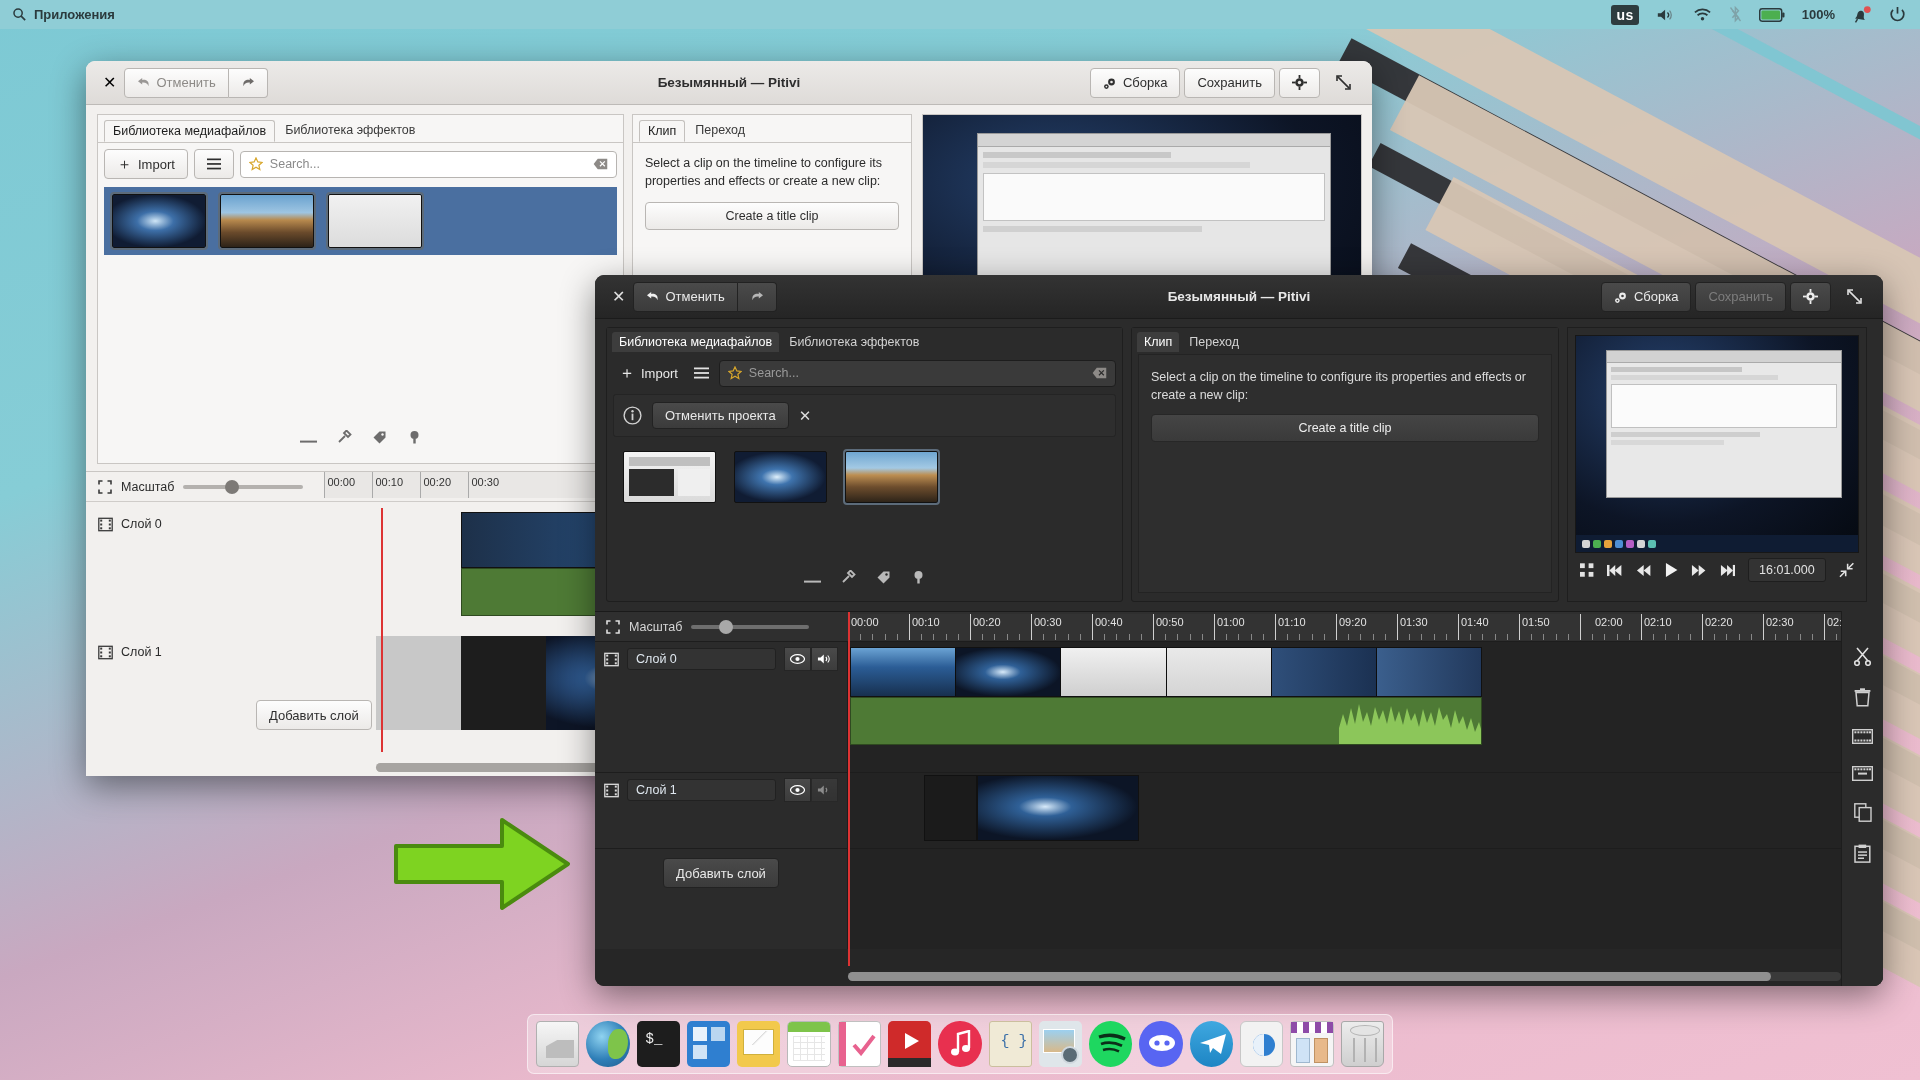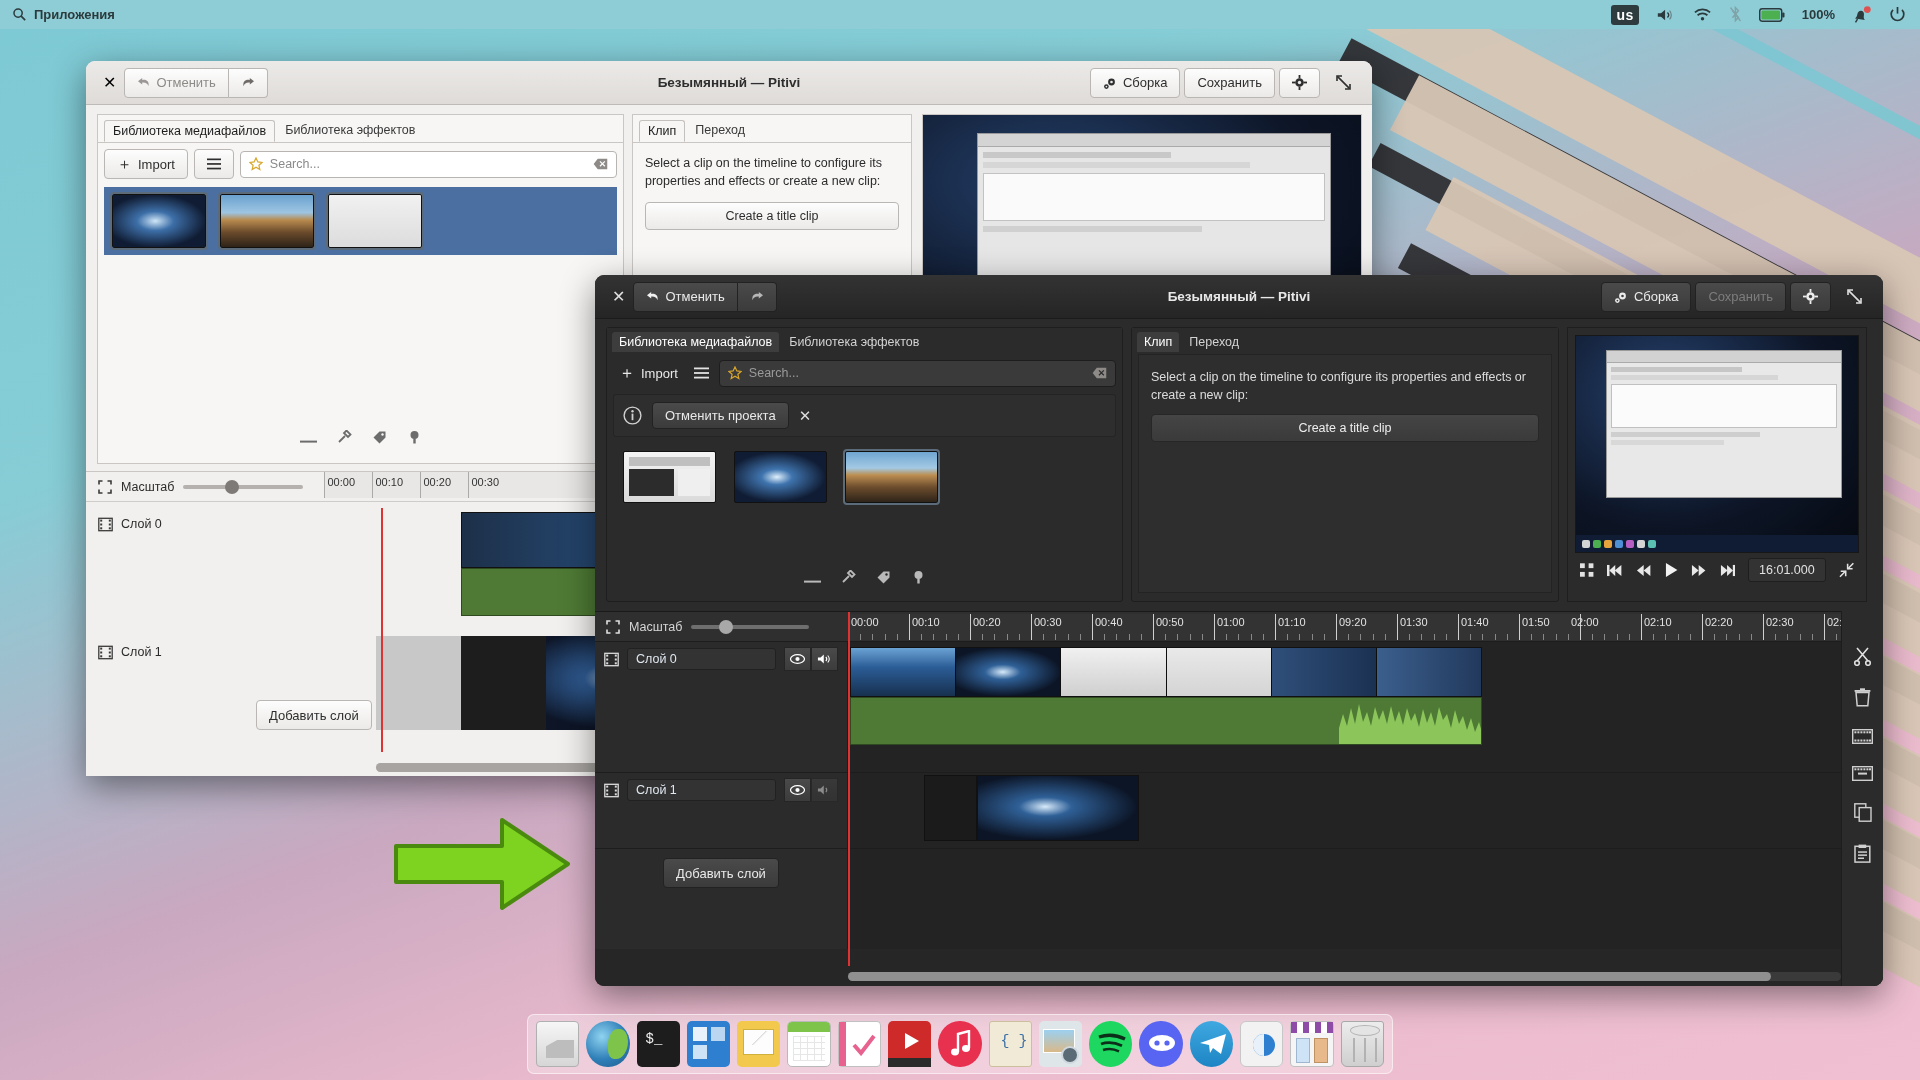--- a/index.html
+++ b/index.html
@@ -733,21 +733,21 @@
           <div class="minor" style="left: 634.4px;"></div>
           <div class="minor" style="left: 646.6px;"></div>
           <div class="minor" style="left: 658.8px;"></div>
           <div class="major" style="left: 671px;"></div>
           <span class="lbl" style="left: 674px;">01:50</span>
           <div class="minor" style="left: 683.2px;"></div>
           <div class="minor" style="left: 695.4px;"></div>
           <div class="minor" style="left: 707.6px;"></div>
           <div class="minor" style="left: 719.8px;"></div>
           <div class="major" style="left: 732px;"></div>
-          <span class="lbl" style="left: 723px;">02:00</span>
+          <span class="lbl" style="left: 747px;">02:00</span>
           <div class="minor" style="left: 744.2px;"></div>
           <div class="minor" style="left: 756.4px;"></div>
           <div class="minor" style="left: 768.6px;"></div>
           <div class="minor" style="left: 780.8px;"></div>
           <div class="major" style="left: 793px;"></div>
           <span class="lbl" style="left: 796px;">02:10</span>
           <div class="minor" style="left: 805.2px;"></div>
           <div class="minor" style="left: 817.4px;"></div>
           <div class="minor" style="left: 829.6px;"></div>
           <div class="minor" style="left: 841.8px;"></div>

